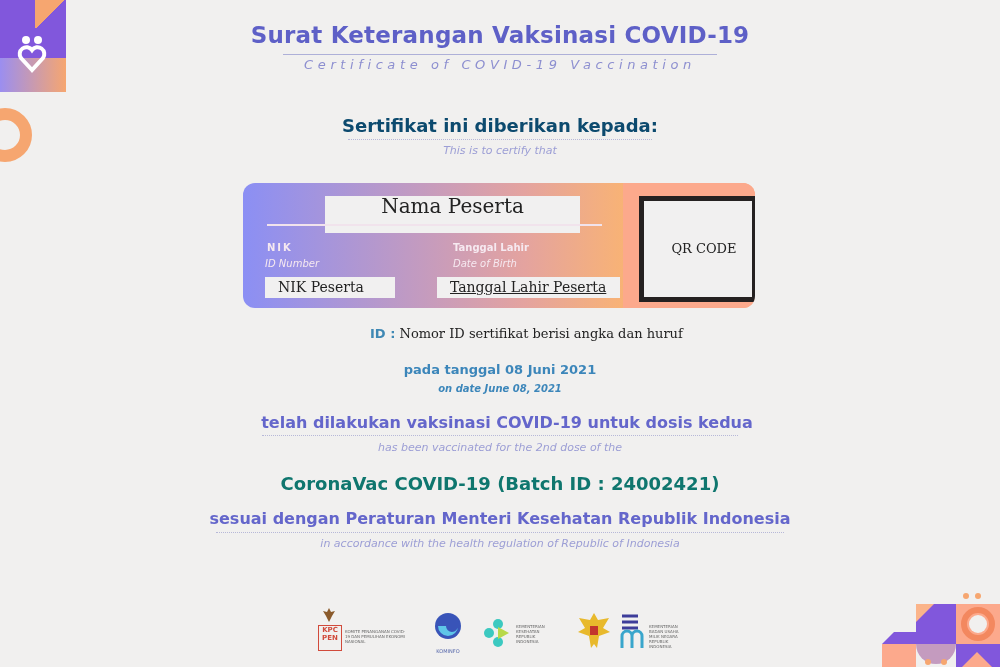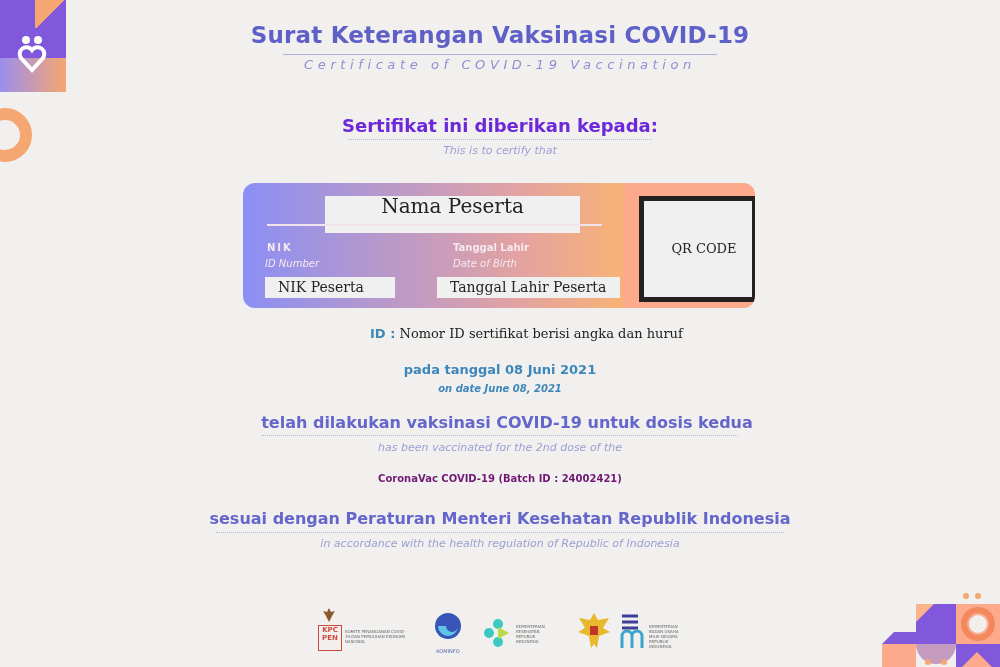--- a/index.html
+++ b/index.html
@@ -17,21 +17,21 @@
     .tl-grad { left: 0; top: 58px; width: 66px; height: 34px; background: linear-gradient(90deg, #9b8ef0, #f6a670); }
     .tl-orange { left: 35px; top: 0; width: 31px; height: 28px; background: linear-gradient(135deg, #f6a670 50%, #8157dc 50%); }
     .tl-ring { left: -22px; top: 108px; width: 30px; height: 30px; border: 12px solid #f6a670; border-radius: 50%; }
     .tl-logo { left: 16px; top: 34px; width: 32px; height: 40px; color: #fff; }
 
     
     .title { top: 22px; font-size: 23px; color: #5e60c7; font-weight: bold; letter-spacing: 0.2px; }
     .title-rule { left: 283px; top: 54px; width: 434px; height: 1px; background: #aeb0d8; }
     .subtitle { top: 57px; font-size: 13px; color: #8d8fd0; font-style: italic; letter-spacing: 4.6px; }
 
-    .given { top: 115px; font-size: 18px; font-weight: bold; color: #6d28d9; }
+    .given { top: 115px; font-size: 18px; font-weight: bold; color: #0c4a6e; }
     .given-rule { left: 348px; top: 139px; width: 304px; border-top: 1px dotted #b7b8d8; }
     .certify { top: 144px; font-size: 11px; font-style: italic; color: #9c9ed5; }
 
     
     .card { left: 243px; top: 183px; width: 512px; height: 125px; border-radius: 12px; overflow: hidden;
       background: linear-gradient(90deg, #8b8ff4 0%, #c49bbf 35%, #e4a39f 55%, #f9b374 75%, #fcac84 100%); }
     .card-right { left: 380px; top: 0; width: 132px; height: 125px; background: #fca98c; }
     .name-box { left: 82px; top: 13px; width: 255px; height: 37px; background: #f1f0f0; color: #222; font-family: "DejaVu Serif", serif; font-size: 20px; text-align: center; line-height: 21px; }
     .card-rule { left: 24px; top: 41px; width: 335px; height: 2px; background: #f1e3ec; }
     .lbl { font-size: 10px; color: #f6e9f0; font-weight: bold; letter-spacing: 2px; }
@@ -42,21 +42,21 @@
     .id-line { left: 370px; top: 326px; font-size: 13px; }
     .id-label { color: #3f88b4; font-weight: bold; }
     .id-val { color: #222; font-family: "DejaVu Serif", serif; font-size: 13px; }
 
     .date-id { top: 362px; font-size: 13px; color: #3c86ba; font-weight: bold; }
     .date-en { top: 383px; font-size: 10px; color: #3c86ba; font-weight: bold; font-style: italic; }
 
     .vacc { top: 413px; font-size: 16px; font-weight: bold; color: #6466cb; margin-left: 7px; }
     .vacc-rule { left: 262px; top: 435px; width: 476px; border-top: 1px dotted #b7b8d8; }
     .vacc-en { top: 441px; font-size: 11px; font-style: italic; color: #9c9ed5; }
-    .vaccine { top: 473px; font-size: 10px; color: #701a75; font-weight: bold; }
+    .vaccine { top: 473px; font-size: 18px; color: #0f766e; font-weight: bold; }
 
     .reg { top: 509px; font-size: 16px; font-weight: bold; color: #6466cb; }
     .reg-rule { left: 216px; top: 532px; width: 568px; border-top: 1px dotted #b7b8d8; }
     .reg-en { top: 537px; font-size: 11px; font-style: italic; color: #9c9ed5; }
 
     
     .logo-kpc { left: 318px; top: 607px; width: 90px; height: 45px; }
     .kpc-box { left: 0; top: 18px; width: 22px; height: 24px; border: 1px solid #d14a3b; color: #d14a3b; font-size: 7px; font-weight: bold; line-height: 8px; text-align: center; }
     .kpc-text { left: 27px; top: 22px; width: 62px; font-size: 4px; color: #666; line-height: 5px; }
     .logo-kominfo { left: 428px; top: 612px; width: 40px; height: 40px; }
@@ -92,21 +92,21 @@
   <div class="abs card-right"></div>
   <div class="abs name-box">Nama Peserta</div>
   <div class="abs card-rule"></div>
 
   <div class="abs lbl" style="left:24px;top:59px;">NIK</div>
   <div class="abs sublbl" style="left:22px;top:75px;">ID Number</div>
   <div class="abs val-box" style="left:22px;top:94px;width:117px;height:21px;">NIK Peserta</div>
 
   <div class="abs lbl" style="left:210px;top:59px;letter-spacing:0;">Tanggal Lahir</div>
   <div class="abs sublbl" style="left:210px;top:75px;">Date of Birth</div>
-  <div class="abs val-box" style="left:194px;top:94px;width:170px;height:21px;">Tanggal Lahir Peserta</div>
+  <div class="abs val-box" style="left:194px;top:94px;width:170px;height:21px;text-decoration:underline;">Tanggal Lahir Peserta</div>
 
   <div class="abs qr-box">QR CODE</div>
 </div>
 
 <div class="abs id-line">
   <span class="id-label">ID :</span>
   <span class="id-val">Nomor ID sertifikat berisi angka dan huruf</span>
 </div>
 
 <div class="abs center date-id">pada tanggal 08 Juni 2021</div>

